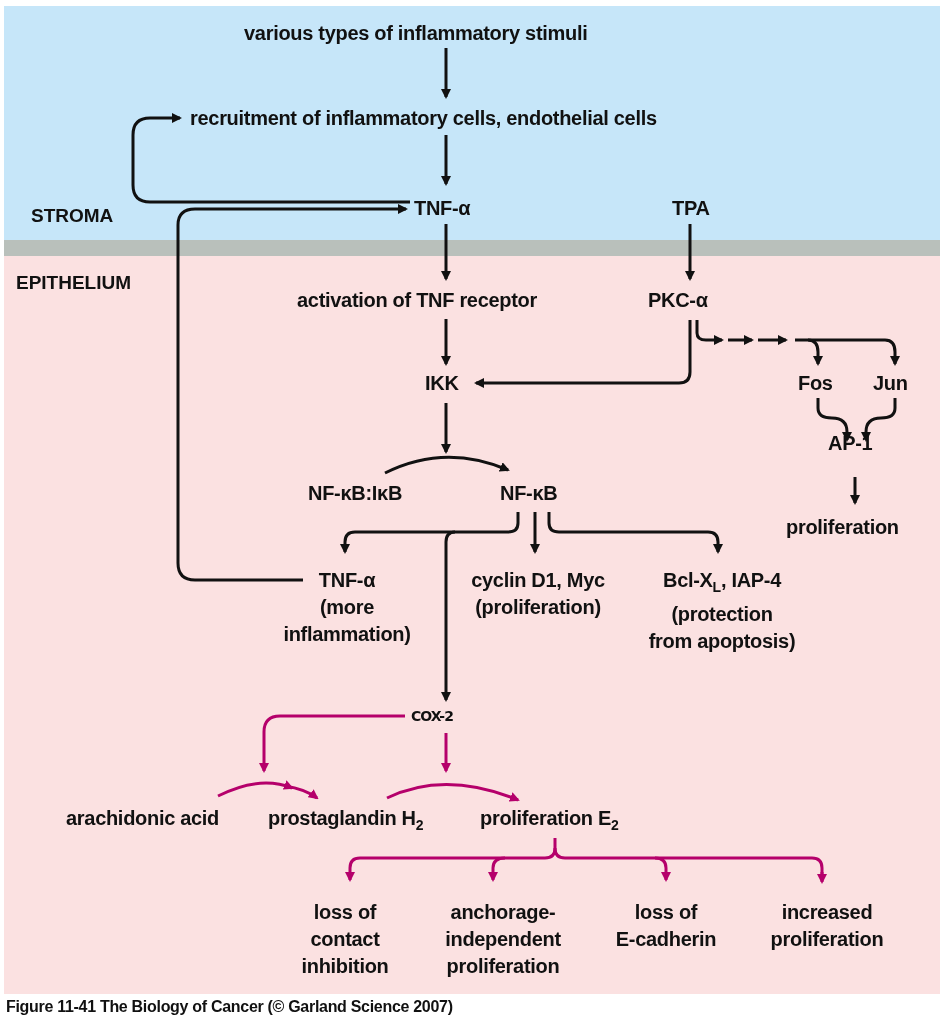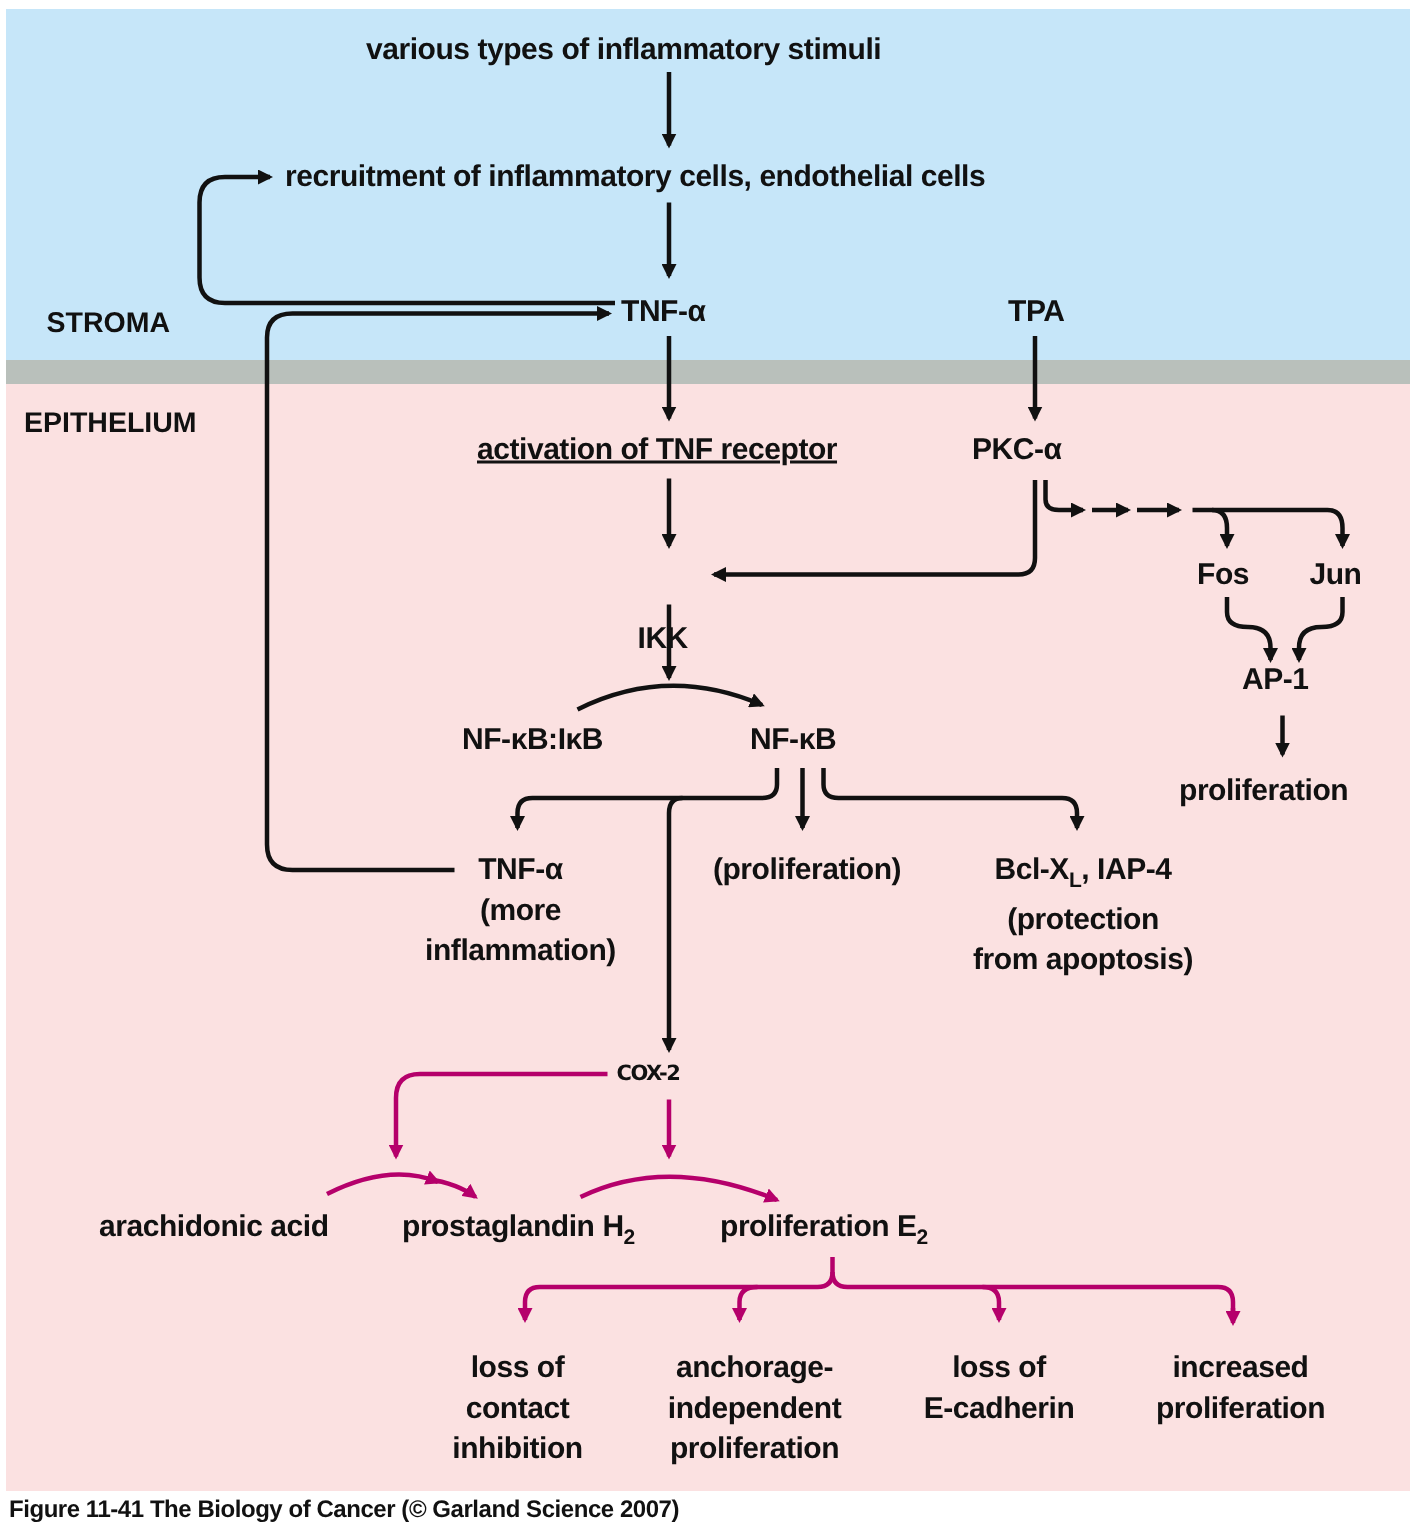--- a/index.html
+++ b/index.html
@@ -87,36 +87,37 @@
   </g>
 </svg>
 
 <div class="region" style="left:18px; top:205px;margin-left:13px;">STROMA</div>
 <div class="region" style="left:16px; top:272px;">EPITHELIUM</div>
 
 <div class="lbl" style="left:244px; top:20px;">various types of inflammatory stimuli</div>
 <div class="lbl" style="left:190px; top:105px;">recruitment of inflammatory cells, endothelial cells</div>
 <div class="lbl" style="left:414px; top:195px;">TNF-α</div>
 <div class="lbl" style="left:672px; top:195px;">TPA</div>
-<div class="lbl" style="left:318px; top:287px;text-decoration:underline;">activation of TNF receptor</div>
+<div class="lbl" style="left:297px; top:287px;">activation of TNF receptor</div>
 <div class="lbl" style="left:648px; top:287px;">PKC-α</div>
-<div class="lbl" style="left:425px; top:370px;margin-top:43px;">IKK</div>
+<div class="lbl" style="left:425px; top:370px;">IKK</div>
 <div class="lbl" style="left:798px; top:370px;">Fos</div>
 <div class="lbl" style="left:873px; top:370px;">Jun</div>
-<div class="lbl" style="left:828px; top:440px;">AP-1</div>
+<div class="lbl" style="left:828px; top:430px;">AP-1</div>
 <div class="lbl" style="left:786px; top:514px;">proliferation</div>
 <div class="lbl" style="left:308px; top:480px;">NF-κB:IκB</div>
 <div class="lbl" style="left:500px; top:480px;">NF-κB</div>
 
 <div class="lbl" style="left:262px; top:567px; width:170px;">
   <div>TNF-α</div>
   <div>(more</div>
   <div>inflammation)</div>
 </div>
 <div class="lbl" style="left:458px; top:567px; width:160px;">
+  <div>cyclin D1, Myc</div>
   <div>(proliferation)</div>
 </div>
 <div class="lbl" style="left:632px; top:567px; width:180px;">
   <div><span>Bcl-X</span><span class="sub">L</span><span>, IAP-4</span></div>
   <div>(protection</div>
   <div>from apoptosis)</div>
 </div>
 
 <div class="lbl cox" style="left:411px; top:703px;">COX-2</div>
 

